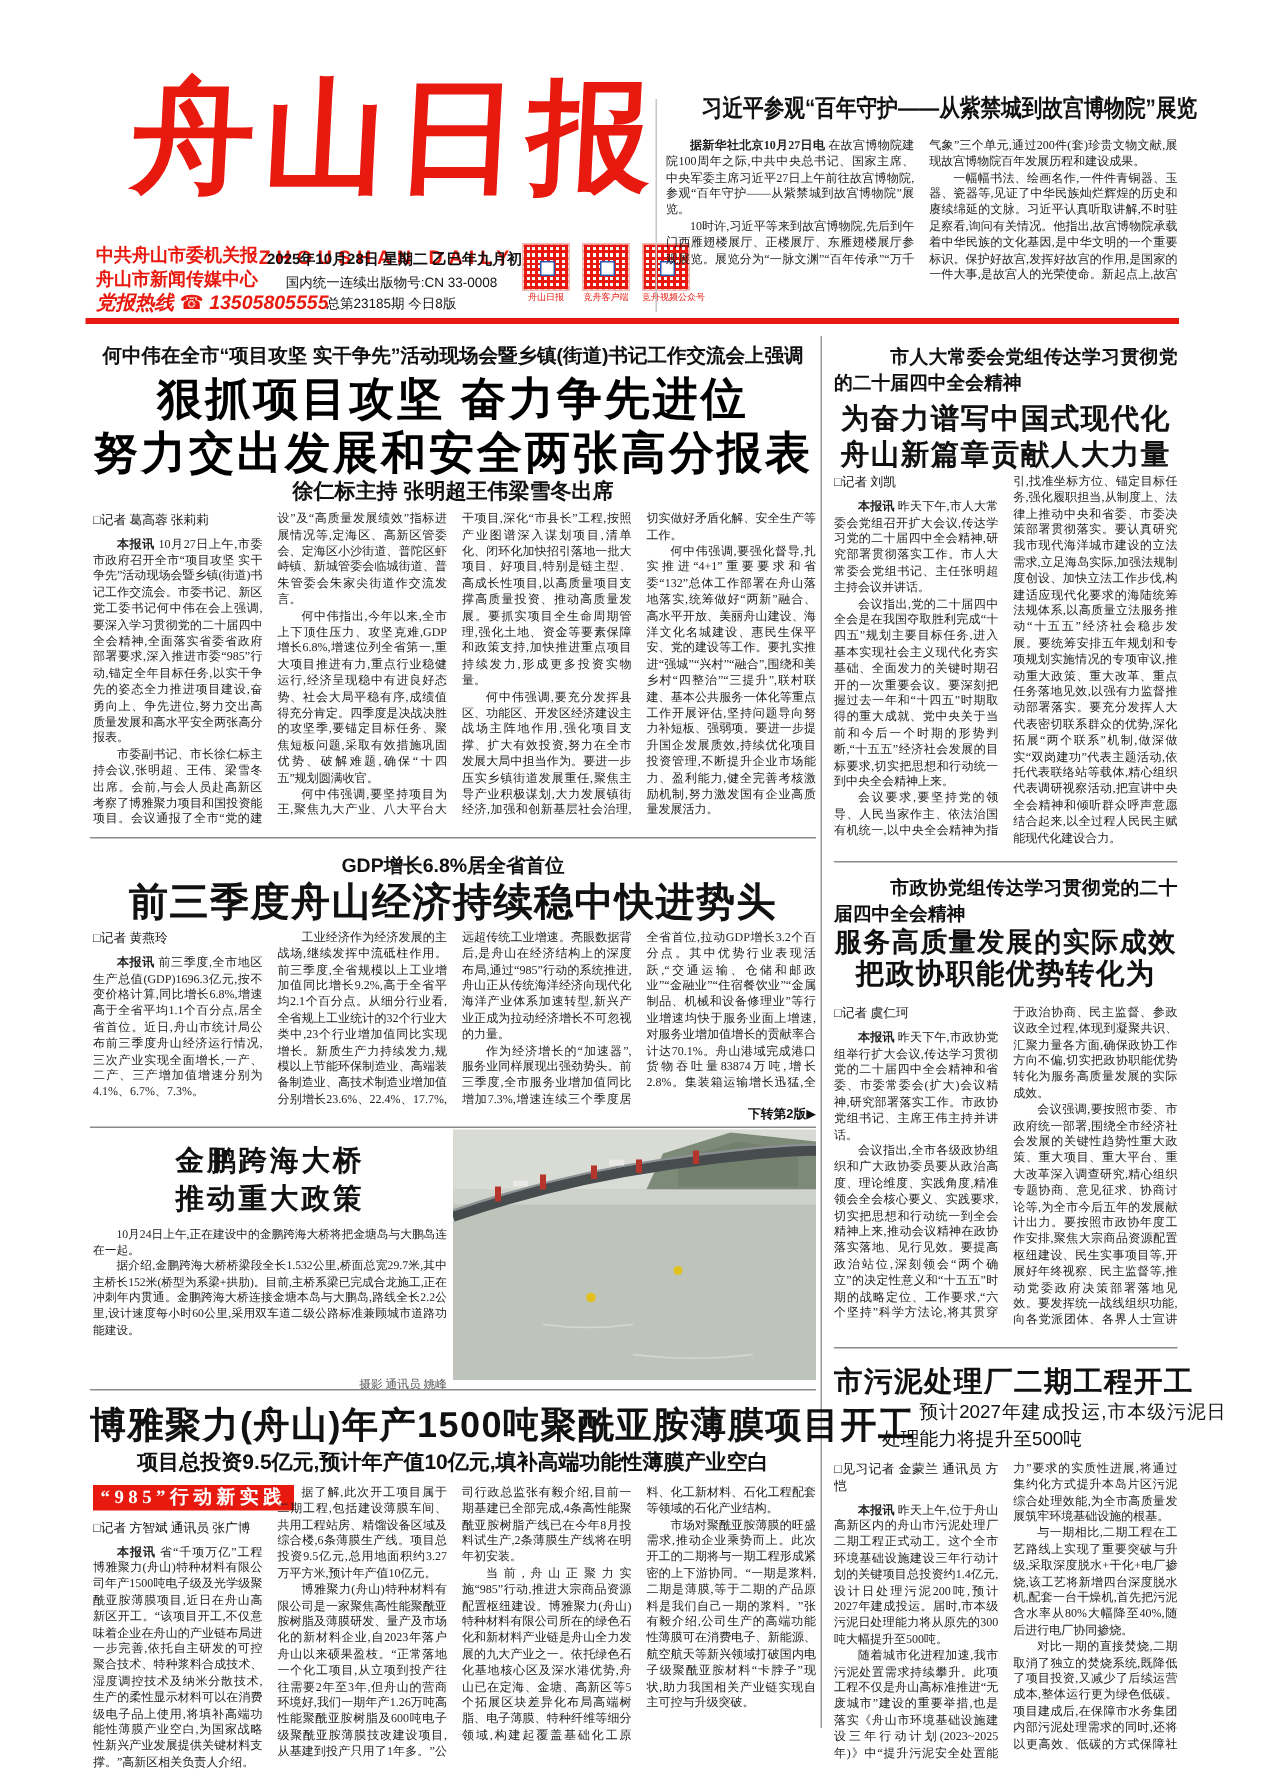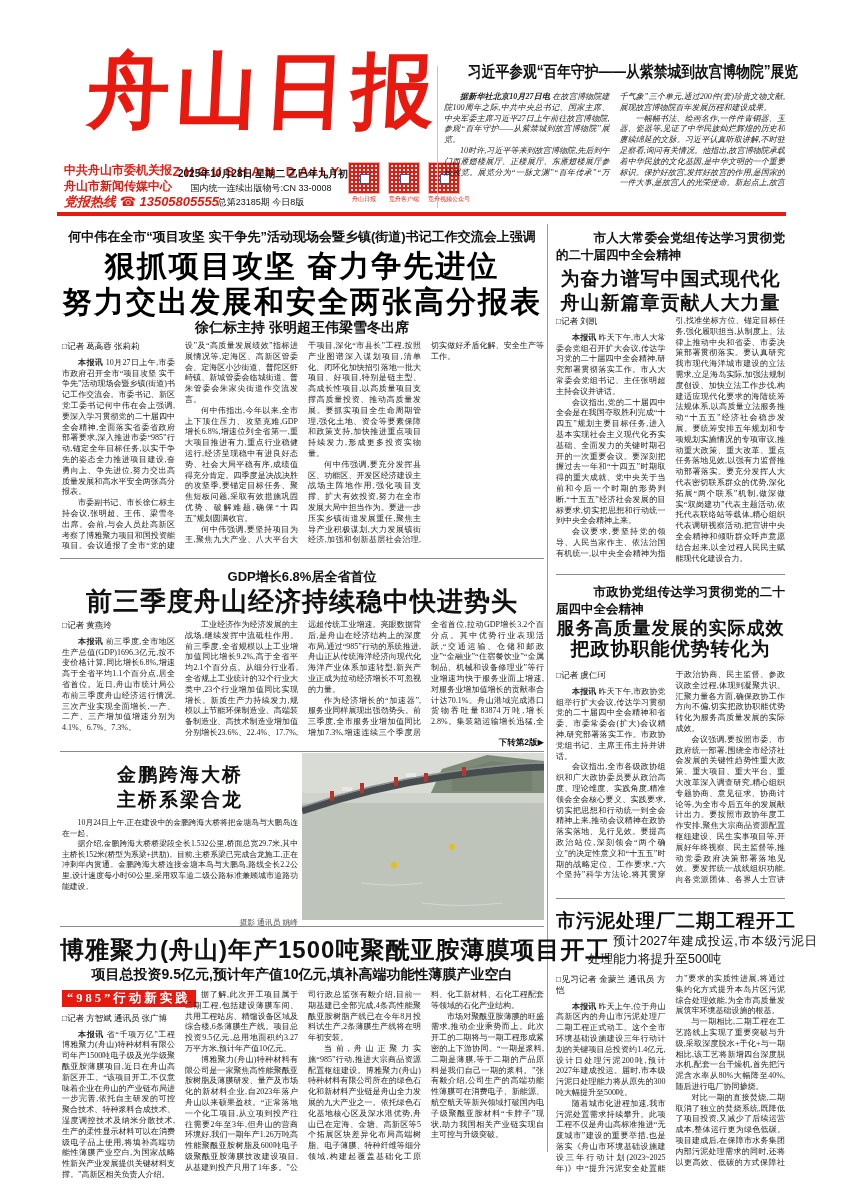--- a/index.html
+++ b/index.html
@@ -101,21 +101,21 @@
           <span class="qr-center"></span>
         </div>
       <div class="qr-label nowrap">竞舟视频公众号</div>
     </div>
   </div>
 
   <div class="abs vline" style="left:437px;top:66px;width:1px;height:142px;background:#c6c6c6;"></div>
 
   <div class="abs" style="left:444px;top:62px;width:341px;">
     <div class="h-top ctr nowrap" style="transform:scaleX(0.86);transform-origin:center;">习近平参观“百年守护——从紫禁城到故宫博物院”展览</div>
-    <div class="colbody cols2" style="margin-top:9px;height:102px;font-style:italic;">
+    <div class="colbody cols2" style="margin-top:9px;height:102px;">
         <p class="para"><b>据新华社北京10月27日电</b> 在故宫博物院建院100周年之际,中共中央总书记、国家主席、中央军委主席习近平27日上午前往故宫博物院,参观“百年守护——从紫禁城到故宫博物院”展览。</p>
         <p class="para">10时许,习近平等来到故宫博物院,先后到午门西雁翅楼展厅、正楼展厅、东雁翅楼展厅参观展览。展览分为“一脉文渊”“百年传承”“万千气象”三个单元,通过200件(套)珍贵文物文献,展现故宫博物院百年发展历程和建设成果。</p>
         <p class="para">一幅幅书法、绘画名作,一件件青铜器、玉器、瓷器等,见证了中华民族灿烂辉煌的历史和赓续绵延的文脉。习近平认真听取讲解,不时驻足察看,询问有关情况。他指出,故宫博物院承载着中华民族的文化基因,是中华文明的一个重要标识。保护好故宫,发挥好故宫的作用,是国家的一件大事,是故宫人的光荣使命。新起点上,故宫博物院要发扬优良传统,坚持文物属于人民、服务人民,加强文物保护修复,提高文物活化利用水平,让故宫成为重要的爱国主义教育基地,成为世界读懂中华文明、读懂中华民族的重要窗口。</p>
       </div>
   </div>
 
   <div class="abs red-rule" style="left:57px;top:212px;width:729px;height:4px;"></div>
 
   <div class="abs vline" style="left:547px;top:224px;width:1px;height:928px;"></div>
 
@@ -125,20 +125,21 @@
   <div class="abs subhead ctr nowrap" style="left:60px;top:319px;width:484px;">徐仁标主持 张明超王伟梁雪冬出席</div>
 
   <div class="abs colbody cols4" style="left:62px;top:341px;width:482px;height:212px;">
     <p class="byline">□记者 葛高蓉 张莉莉</p>
     <div>
         <p class="para"><b>本报讯</b> 10月27日上午,市委市政府召开全市“项目攻坚 实干争先”活动现场会暨乡镇(街道)书记工作交流会。市委书记、新区党工委书记何中伟在会上强调,要深入学习贯彻党的二十届四中全会精神,全面落实省委省政府部署要求,深入推进市委“985”行动,锚定全年目标任务,以实干争先的姿态全力推进项目建设,奋勇向上、争先进位,努力交出高质量发展和高水平安全两张高分报表。</p>
         <p class="para">市委副书记、市长徐仁标主持会议,张明超、王伟、梁雪冬出席。会前,与会人员赴高新区考察了博雅聚力项目和国投资能项目。会议通报了全市“党的建设”及“高质量发展绩效”指标进展情况等,定海区、高新区管委会、定海区小沙街道、普陀区虾峙镇、新城管委会临城街道、普朱管委会朱家尖街道作交流发言。</p>
         <p class="para">何中伟指出,今年以来,全市上下顶住压力、攻坚克难,GDP增长6.8%,增速位列全省第一,重大项目推进有力,重点行业稳健运行,经济呈现稳中有进良好态势、社会大局平稳有序,成绩值得充分肯定。四季度是决战决胜的攻坚季,要锚定目标任务、聚焦短板问题,采取有效措施巩固优势、破解难题,确保“十四五”规划圆满收官。</p>
         <p class="para">何中伟强调,要坚持项目为王,聚焦九大产业、八大平台大干项目,深化“市县长”工程,按照产业图谱深入谋划项目,清单化、闭环化加快招引落地一批大项目、好项目,特别是链主型、高成长性项目,以高质量项目支撑高质量投资、推动高质量发展。要抓实项目全生命周期管理,强化土地、资金等要素保障和政策支持,加快推进重点项目持续发力,形成更多投资实物量。</p>
         <p class="para">何中伟强调,要充分发挥县区、功能区、开发区经济建设主战场主阵地作用,强化项目支撑、扩大有效投资,努力在全市发展大局中担当作为。要进一步压实乡镇街道发展重任,聚焦主导产业积极谋划,大力发展镇街经济,加强和创新基层社会治理,切实做好矛盾化解、安全生产等工作。</p>
+        <p class="para">何中伟强调,要强化督导,扎实推进“4+1”重要要求和省委“132”总体工作部署在舟山落地落实,统筹做好“两新”融合、高水平开放、美丽舟山建设、海洋文化名城建设、惠民生保平安、党的建设等工作。要扎实推进“强城”“兴村”“融合”,围绕和美乡村“四整治”“三提升”,联村联建、基本公共服务一体化等重点工作开展评估,坚持问题导向努力补短板、强弱项。要进一步提升国企发展质效,持续优化项目投资管理,不断提升企业市场能力、盈利能力,健全完善考核激励机制,努力激发国有企业高质量发展活力。</p>
       </div>
   </div>
 
   <div class="abs hairline" style="left:60px;top:558px;width:484px;height:1px;"></div>
 
   <div class="abs kicker ctr nowrap" style="left:60px;top:568px;width:484px;">GDP增长6.8%居全省首位</div>
   <div class="abs h-gdp ctr nowrap" style="left:60px;top:584px;width:484px;">前三季度舟山经济持续稳中快进势头</div>
 
   <div class="abs colbody cols4" style="left:62px;top:620px;width:482px;height:128px;">
     <p class="byline">□记者 黄燕玲</p>
@@ -147,21 +148,21 @@
         <p class="para">工业经济作为经济发展的主战场,继续发挥中流砥柱作用。前三季度,全省规模以上工业增加值同比增长9.2%,高于全省平均2.1个百分点。从细分行业看,全省规上工业统计的32个行业大类中,23个行业增加值同比实现增长。新质生产力持续发力,规模以上节能环保制造业、高端装备制造业、高技术制造业增加值分别增长23.6%、22.4%、17.7%,远超传统工业增速。亮眼数据背后,是舟山在经济结构上的深度布局,通过“985”行动的系统推进,舟山正从传统海洋经济向现代化海洋产业体系加速转型,新兴产业正成为拉动经济增长不可忽视的力量。</p>
         <p class="para">作为经济增长的“加速器”,服务业同样展现出强劲势头。前三季度,全市服务业增加值同比增加7.3%,增速连续三个季度居全省首位,拉动GDP增长3.2个百分点。其中优势行业表现活跃,“交通运输、仓储和邮政业”“金融业”“住宿餐饮业”“金属制品、机械和设备修理业”等行业增速均快于服务业面上增速,对服务业增加值增长的贡献率合计达70.1%。舟山港域完成港口货物吞吐量83874万吨,增长2.8%。集装箱运输增长迅猛,全市集装箱吞吐量337.5万TEU,增长34.6%。</p>
       </div>
   </div>
   <div class="abs cont-mark" style="left:444px;top:737px;width:100px;text-align:right;">下转第2版▶</div>
 
   <div class="abs hairline" style="left:60px;top:751px;width:484px;height:1px;"></div>
 
   <div class="abs" style="left:62px;top:762px;width:236px;">
     <div class="photo-title nowrap">金鹏跨海大桥</div>
-    <div class="photo-title nowrap">主桥系梁合龙</div>
+    <div class="photo-title nowrap">推动重大政策</div>
     <div class="caption-body" style="margin-top:6px;height:100px;">
         <p class="para">10月24日上午,正在建设中的金鹏跨海大桥将把金塘岛与大鹏岛连在一起。</p>
         <p class="para">据介绍,金鹏跨海大桥桥梁段全长1.532公里,桥面总宽29.7米,其中主桥长152米(桥型为系梁+拱肋)。目前,主桥系梁已完成合龙施工,正在冲刺年内贯通。金鹏跨海大桥连接金塘本岛与大鹏岛,路线全长2.2公里,设计速度每小时60公里,采用双车道二级公路标准兼顾城市道路功能建设。</p>
       </div>
     <div class="caption-body credit" style="text-align:right;">摄影 通讯员 姚峰</div>
   </div>
 
   <div class="abs" style="left:302px;top:753px;width:242px;height:167px;">
     <svg width="242" height="167" viewBox="0 0 242 167" xmlns="http://www.w3.org/2000/svg">
       <rect x="0" y="0" width="242" height="167" fill="#c3c8c0"></rect>
@@ -231,18 +232,18 @@
 
   <div class="abs hairline" style="left:556px;top:898px;width:229px;height:1px;"></div>
 
   <div class="abs h-right ctr nowrap" style="left:556px;top:908px;width:229px;">市污泥处理厂二期工程开工</div>
   <div class="abs subhead-r" style="left:556px;top:932px;width:229px;">预计2027年建成投运,市本级污泥日处理能力将提升至500吨</div>
   <div class="abs colbody cols2" style="left:556px;top:974px;width:229px;height:208px;">
     <p class="byline">□见习记者 金蒙兰 通讯员 方恺</p>
     <div>
         <p class="para"><b>本报讯</b> 昨天上午,位于舟山高新区内的舟山市污泥处理厂二期工程正式动工。这个全市环境基础设施建设三年行动计划的关键项目总投资约1.4亿元,设计日处理污泥200吨,预计2027年建成投运。届时,市本级污泥日处理能力将从原先的300吨大幅提升至500吨。</p>
         <p class="para">随着城市化进程加速,我市污泥处置需求持续攀升。此项工程不仅是舟山高标准推进“无废城市”建设的重要举措,也是落实《舟山市环境基础设施建设三年行动计划(2023~2025年)》中“提升污泥安全处置能力”要求的实质性进展,将通过集约化方式提升本岛片区污泥综合处理效能,为全市高质量发展筑牢环境基础设施的根基。</p>
-        <p class="para">与一期相比,二期工程在工艺路线上实现了重要突破与升级,采取深度脱水+干化+与一期相比,该工艺将新增四台深度脱水机,配套一台干燥机,首先把污泥含水率从80%大幅降至40%,随后进行电厂协同掺烧。</p>
+        <p class="para">与一期相比,二期工程在工艺路线上实现了重要突破与升级,采取深度脱水+干化+电厂掺烧,该工艺将新增四台深度脱水机,配套一台干燥机,首先把污泥含水率从80%大幅降至40%,随后进行电厂协同掺烧。</p>
         <p class="para">对比一期的直接焚烧,二期取消了独立的焚烧系统,既降低了项目投资,又减少了后续运营成本,整体运行更为绿色低碳。项目建成后,在保障市水务集团内部污泥处理需求的同时,还将以更高效、低碳的方式保障社会面污泥处置,切实强化全市污泥安全处置的“托底”能力。</p>
       </div>
   </div>
 
 </div>
 
 </body></html>

